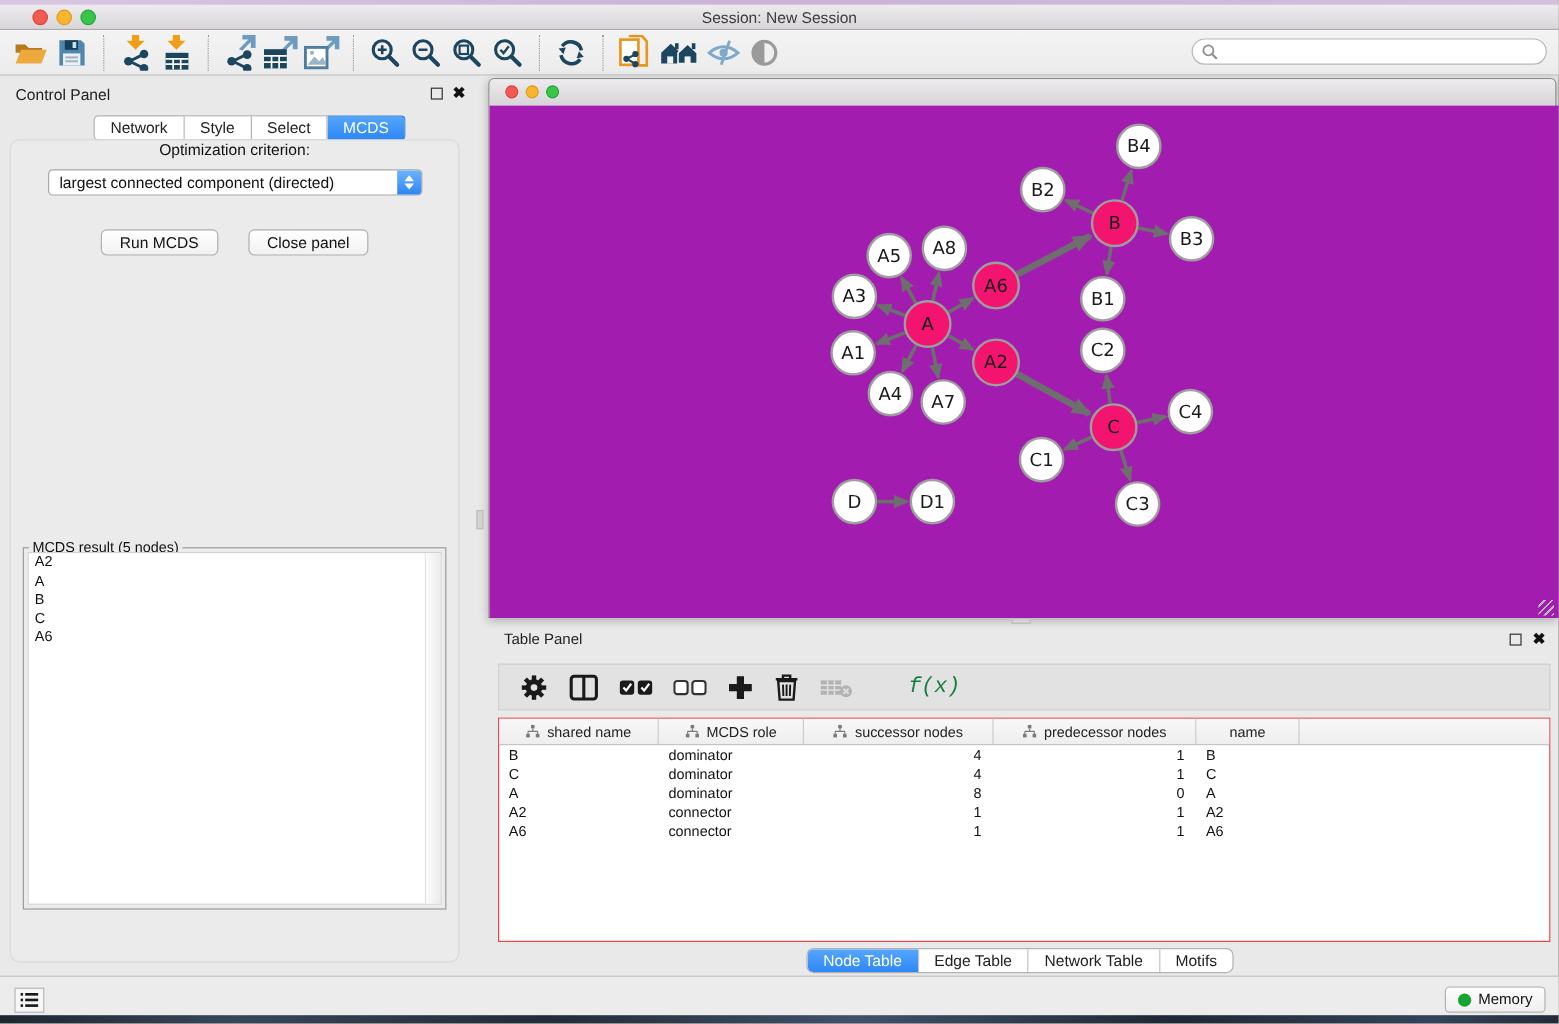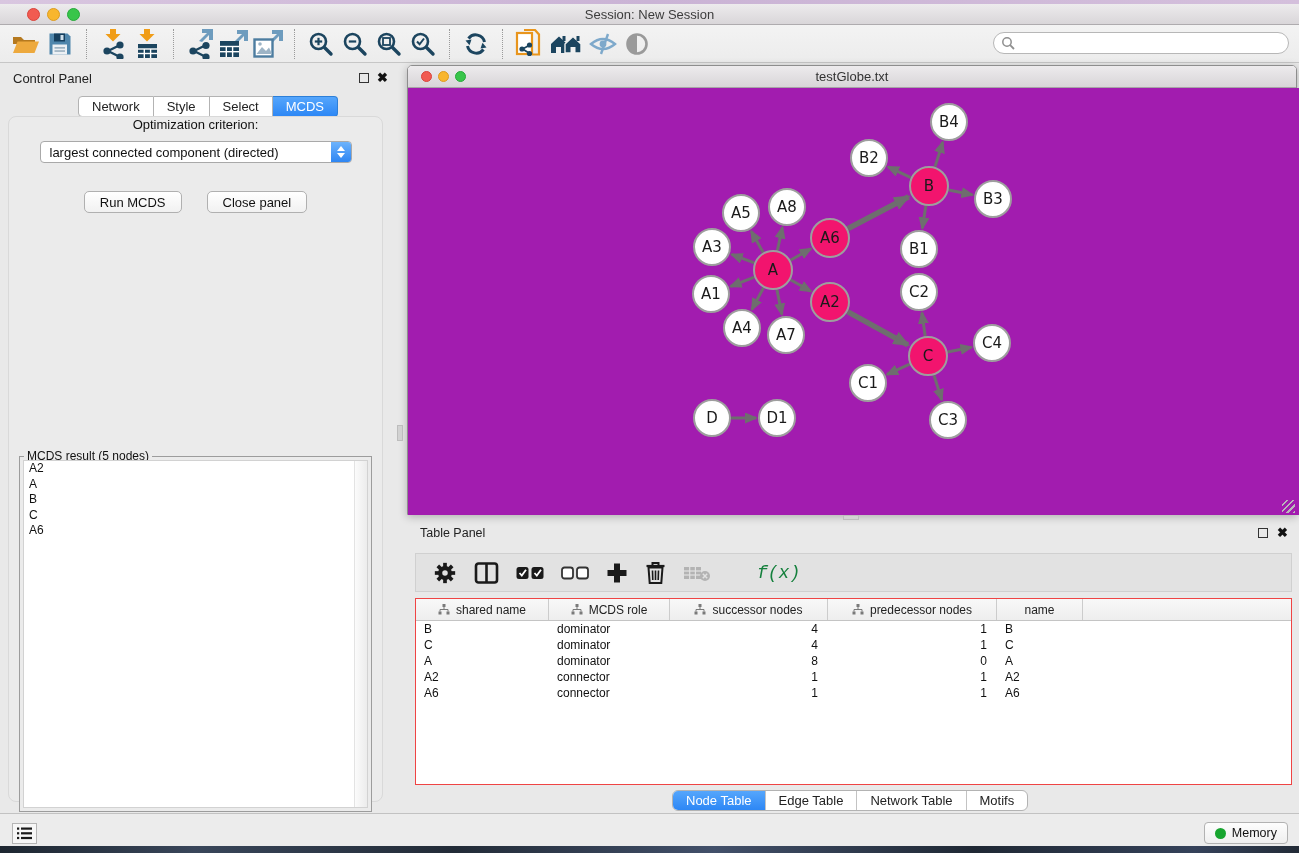--- a/index.html
+++ b/index.html
@@ -50,21 +50,21 @@
   .dd-stepper { position:absolute; right:0; top:0; width:20px; height:20px;
     background:linear-gradient(#6db3fc,#2e86f3); border-radius:0 3px 3px 0; }
   .dd-stepper .up { position:absolute; left:6px; top:4px; width:0; height:0;
     border-left:4px solid transparent; border-right:4px solid transparent; border-bottom:5px solid #fff; }
   .dd-stepper .down { position:absolute; left:6px; bottom:4px; width:0; height:0;
     border-left:4px solid transparent; border-right:4px solid transparent; border-top:5px solid #fff; }
   .cp-buttons { display:flex; justify-content:center; gap:25px; margin-top:28px; }
   .btn { height:22px; padding:0 15px; font-size:13px; color:#111;
     background:linear-gradient(#ffffff,#f1f1f1); border:1px solid #b0b0b0; border-radius:5px; cursor:pointer;
     font-family:"Liberation Sans",sans-serif; }
-  .mcds-fieldset { position:absolute; left:10px; top:339px; width:353px; height:356px;
+  .mcds-fieldset { position:absolute; left:10px; top:339px; width:353px; height:302px;
     border:1px solid #9c9c9c; background:#ebebeb; }
   .mcds-legend { position:absolute; left:4px; top:-8px; background:#ebebeb; padding:0 3px;
     font-size:12px; color:#111; }
   .mcds-list { position:absolute; left:3px; top:3px; right:3px; bottom:3px; background:#fff;
     border:1px solid #d2d2d2; overflow:hidden; }
   .mcds-scroll { position:absolute; right:0; top:0; bottom:0; width:13px;
     background:linear-gradient(90deg,#fbfbfb,#ececec); border-left:1px solid #e3e3e3; }
   .mcds-item { font-size:12px; color:#111; padding:0 5px; height:15.5px; line-height:15.5px; }
 
   
@@ -327,21 +327,20 @@
           <div class="mcds-item">A6</div>
         </div>
     </div>
   </div>
 
   <div class="net-window">
     <div class="net-titlebar">
       <div class="ntl red"></div>
       <div class="ntl yellow"></div>
       <div class="ntl green"></div>
-      <div class="net-title">testGlobe.txt</div>
     </div>
     <div class="net-canvas">
       <svg id="graph-svg" width="888" height="427" viewBox="0 0 888 427">
         <defs>
           <marker id="arrow" markerUnits="userSpaceOnUse" markerWidth="13" markerHeight="11" refX="11" refY="5.5" orient="auto">
             <path d="M0,0 L13,5.5 L0,11 Z" fill="#6e6e6e"></path>
           </marker>
           <marker id="arrow-thick" markerUnits="userSpaceOnUse" markerWidth="17" markerHeight="14" refX="14.5" refY="7" orient="auto">
             <path d="M0,0 L17,7 L0,14 Z" fill="#6e6e6e"></path>
           </marker>

